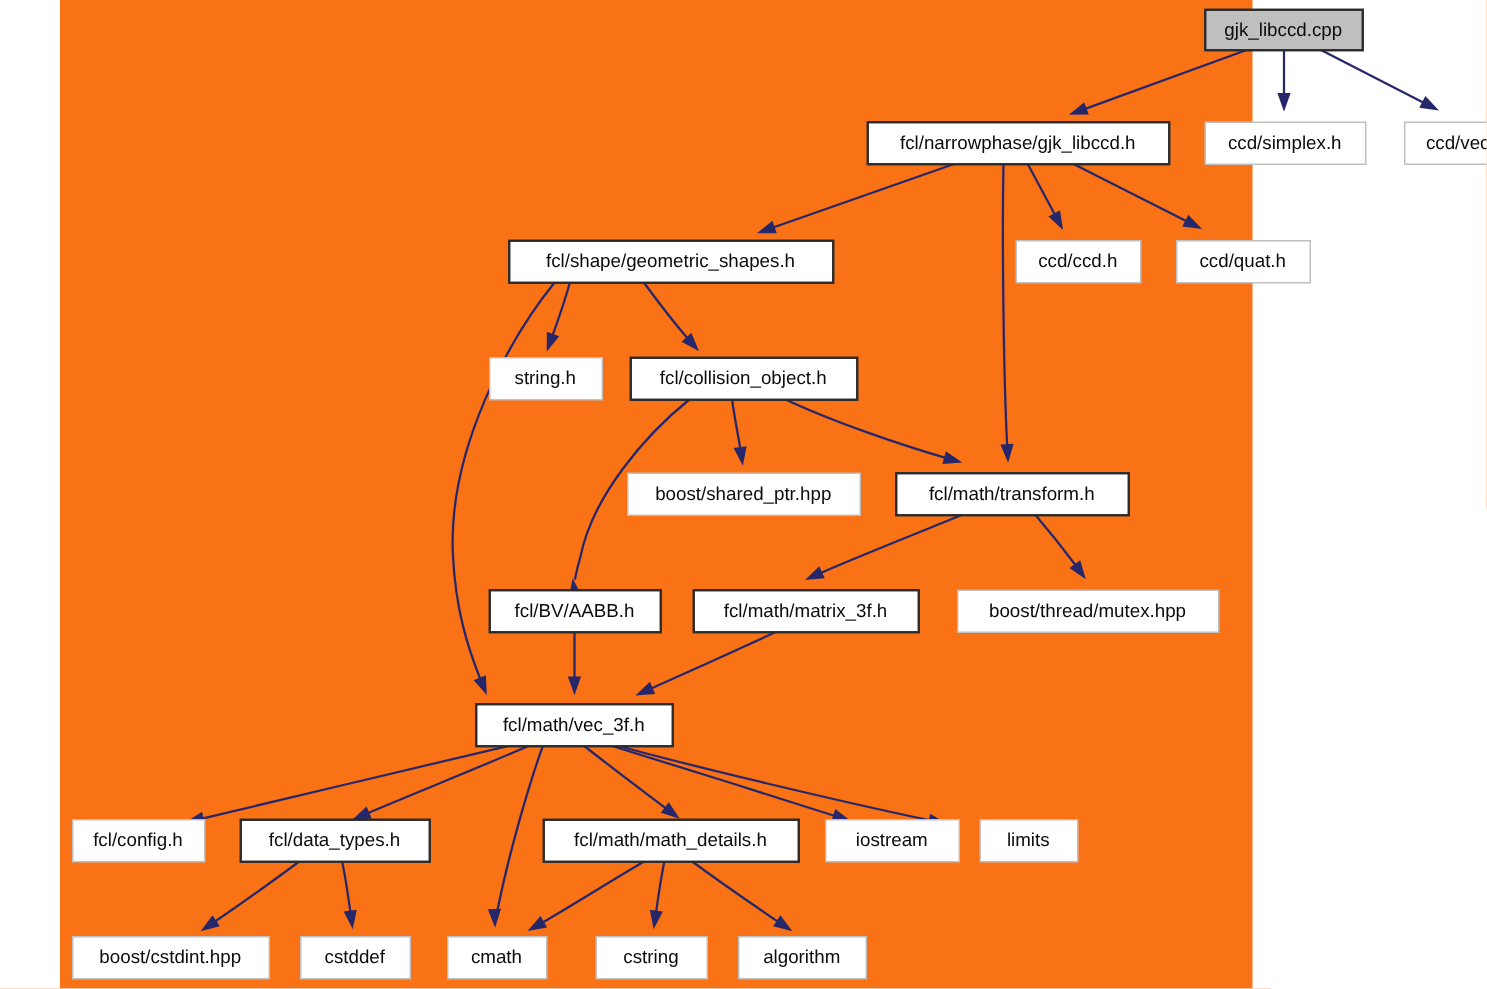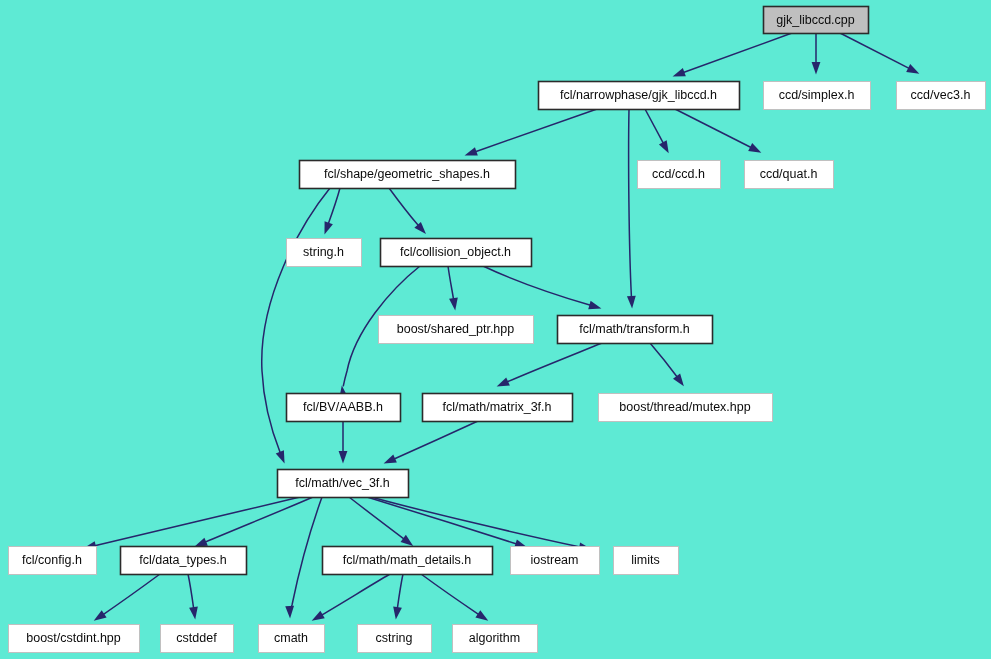--- a/index.html
+++ b/index.html
@@ -8,23 +8,24 @@
     background: #ffffff;
   }
   body {
     width: 991px;
     height: 659px;
     font-family: "Liberation Sans", sans-serif;
     overflow: hidden;
   }
   #graph-root {
     position: relative;
-    width: 991px;
+    width: 795px;
     height: 659px;
-    background: #5eead4;
+    background: #f97316;
+    margin-left: 40px;
   }
   svg#dep-graph {
     display: block;
     width: 991px;
     height: 659px;
   }
   .node-box {
     fill: #ffffff;
     stroke: #c0c0c0;
     stroke-width: 1;

